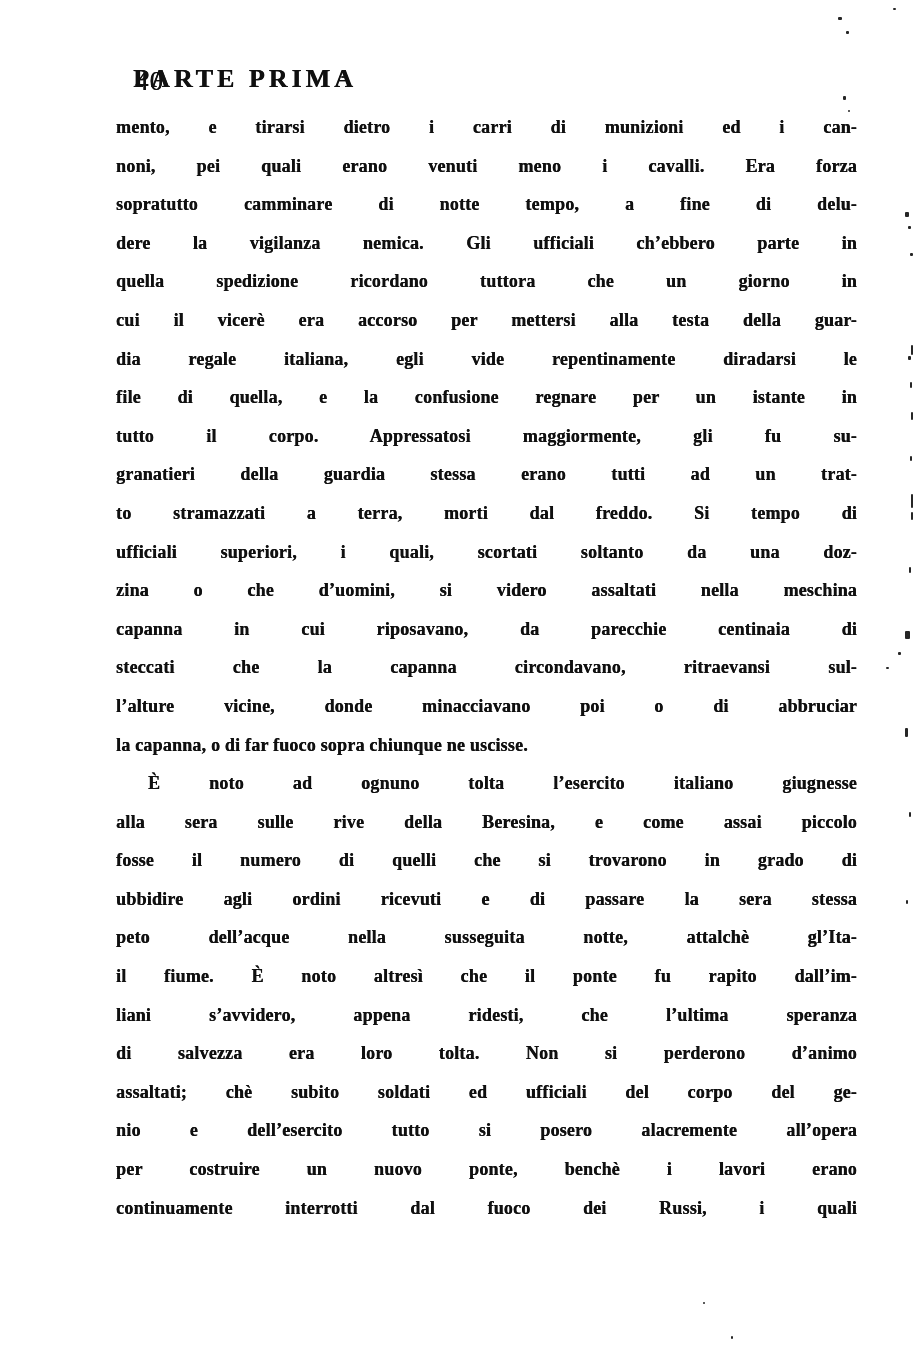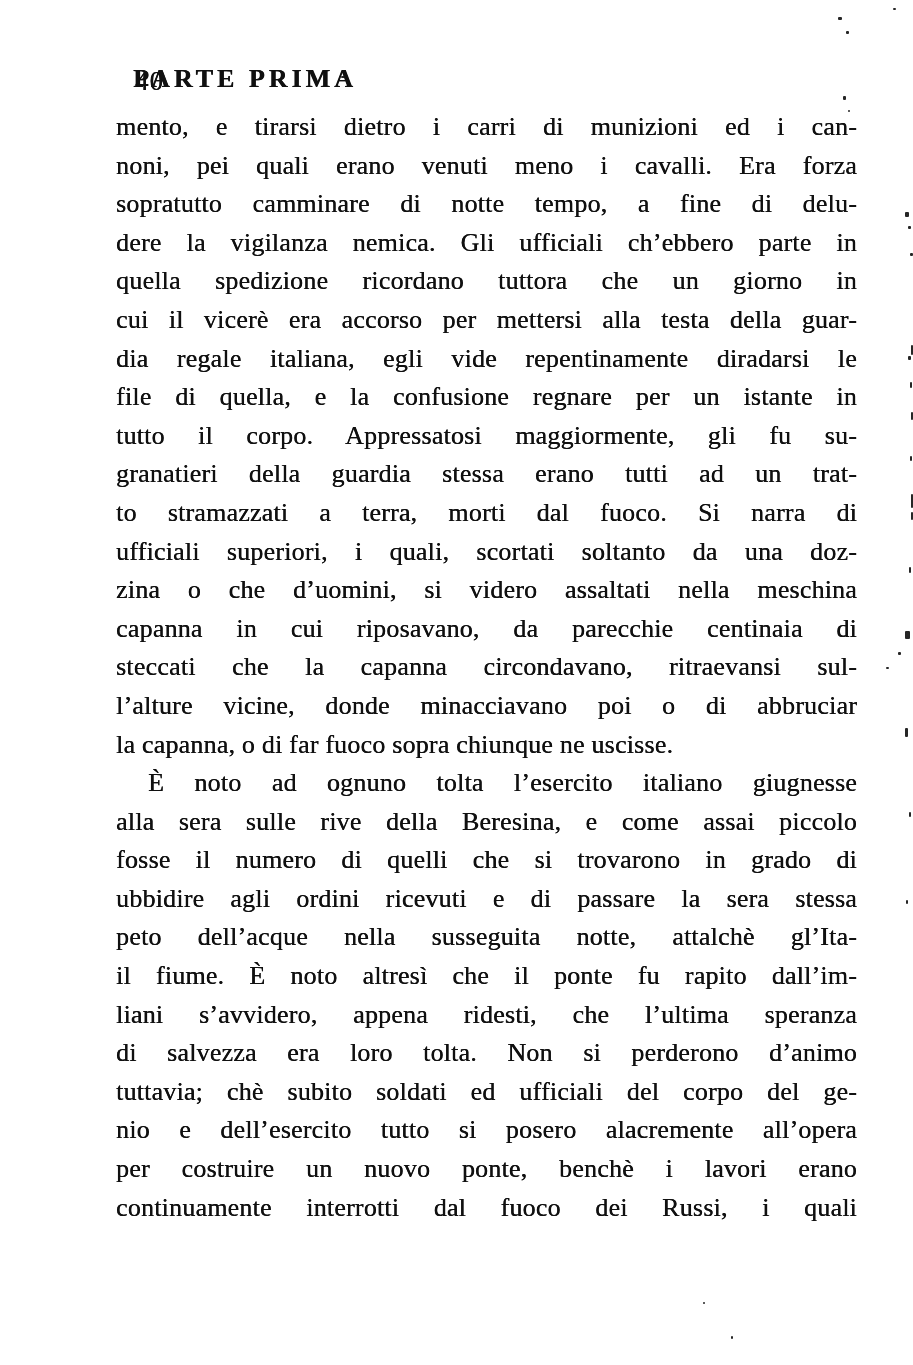--- a/index.html
+++ b/index.html
@@ -43,27 +43,28 @@
     position: absolute;
     top: 108px;
     left: 116px;
     width: 741px;
   }
   .line {
     box-sizing: border-box;
     width: 741px;
     height: 38.6px;
     line-height: 38.6px;
-    font-size: 26px;
+    font-size: 18px;
     letter-spacing: 0.2px;
     white-space: normal;
     text-align: justify;
     text-align-last: justify;
     text-shadow: 0.3px 0 currentColor;
     overflow: visible;
+    font-weight: bold;
   }
   .line.indent { padding-left: 32px; }
   .line.para-end { text-align-last: left; }
   .speck {
     position: absolute;
     background: #141414;
     border-radius: 1px;
     opacity: 0.92;
   }
 </style>
@@ -79,36 +80,36 @@
       <div class="line">mento, e tirarsi dietro i carri di munizioni ed i can-</div>
       <div class="line">noni, pei quali erano venuti meno i cavalli. Era forza</div>
       <div class="line">sopratutto camminare di notte tempo, a fine di delu-</div>
       <div class="line">dere la vigilanza nemica. Gli ufficiali ch’ebbero parte in</div>
       <div class="line">quella spedizione ricordano tuttora che un giorno in</div>
       <div class="line">cui il vicerè era accorso per mettersi alla testa della guar-</div>
       <div class="line">dia regale italiana, egli vide repentinamente diradarsi le</div>
       <div class="line">file di quella, e la confusione regnare per un istante in</div>
       <div class="line">tutto il corpo. Appressatosi maggiormente, gli fu su-</div>
       <div class="line">granatieri della guardia stessa erano tutti ad un trat-</div>
-      <div class="line">to stramazzati a terra, morti dal fuoco. Si narra di</div>
+      <div class="line">to stramazzati a terra, morti dal freddo. Si tempo di</div>
       <div class="line">ufficiali superiori, i quali, scortati soltanto da una doz-</div>
       <div class="line">zina o che d’uomini, si videro assaltati nella meschina</div>
       <div class="line">capanna in cui riposavano, da parecchie centinaia di</div>
       <div class="line">steccati che la capanna circondavano, ritraevansi sul-</div>
       <div class="line">l’alture vicine, donde minacciavano poi o di abbruciar</div>
       <div class="line para-end">la capanna, o di far fuoco sopra chiunque ne uscisse.</div>
       <div class="line indent">È noto ad ognuno tolta l’esercito italiano giugnesse</div>
       <div class="line">alla sera sulle rive della Beresina, e come assai piccolo</div>
       <div class="line">fosse il numero di quelli che si trovarono in grado di</div>
       <div class="line">ubbidire agli ordini ricevuti e di passare la sera stessa</div>
       <div class="line">peto dell’acque nella susseguita notte, attalchè gl’Ita-</div>
       <div class="line">il fiume. È noto altresì che il ponte fu rapito dall’im-</div>
       <div class="line">liani s’avvidero, appena ridesti, che l’ultima speranza</div>
       <div class="line">di salvezza era loro tolta. Non si perderono d’animo</div>
-      <div class="line">tuttavia; chè subito soldati ed ufficiali del corpo del ge-</div>
+      <div class="line">assaltati; chè subito soldati ed ufficiali del corpo del ge-</div>
       <div class="line">nio e dell’esercito tutto si posero alacremente all’opera</div>
       <div class="line">per costruire un nuovo ponte, benchè i lavori erano</div>
       <div class="line">continuamente interrotti dal fuoco dei Russi, i quali</div>
     </div>
 <div class="speck" style="left: 893px; top: 8px; width: 3px; height: 2px;"></div>
     <div class="speck" style="left: 838px; top: 17px; width: 4px; height: 3px;"></div>
     <div class="speck" style="left: 846px; top: 31px; width: 3px; height: 3px;"></div>
     <div class="speck" style="left: 843px; top: 96px; width: 3px; height: 4px;"></div>
     <div class="speck" style="left: 848px; top: 110px; width: 2px; height: 2px;"></div>
     <div class="speck" style="left: 341px; top: 76px; width: 5px; height: 2px;"></div>

